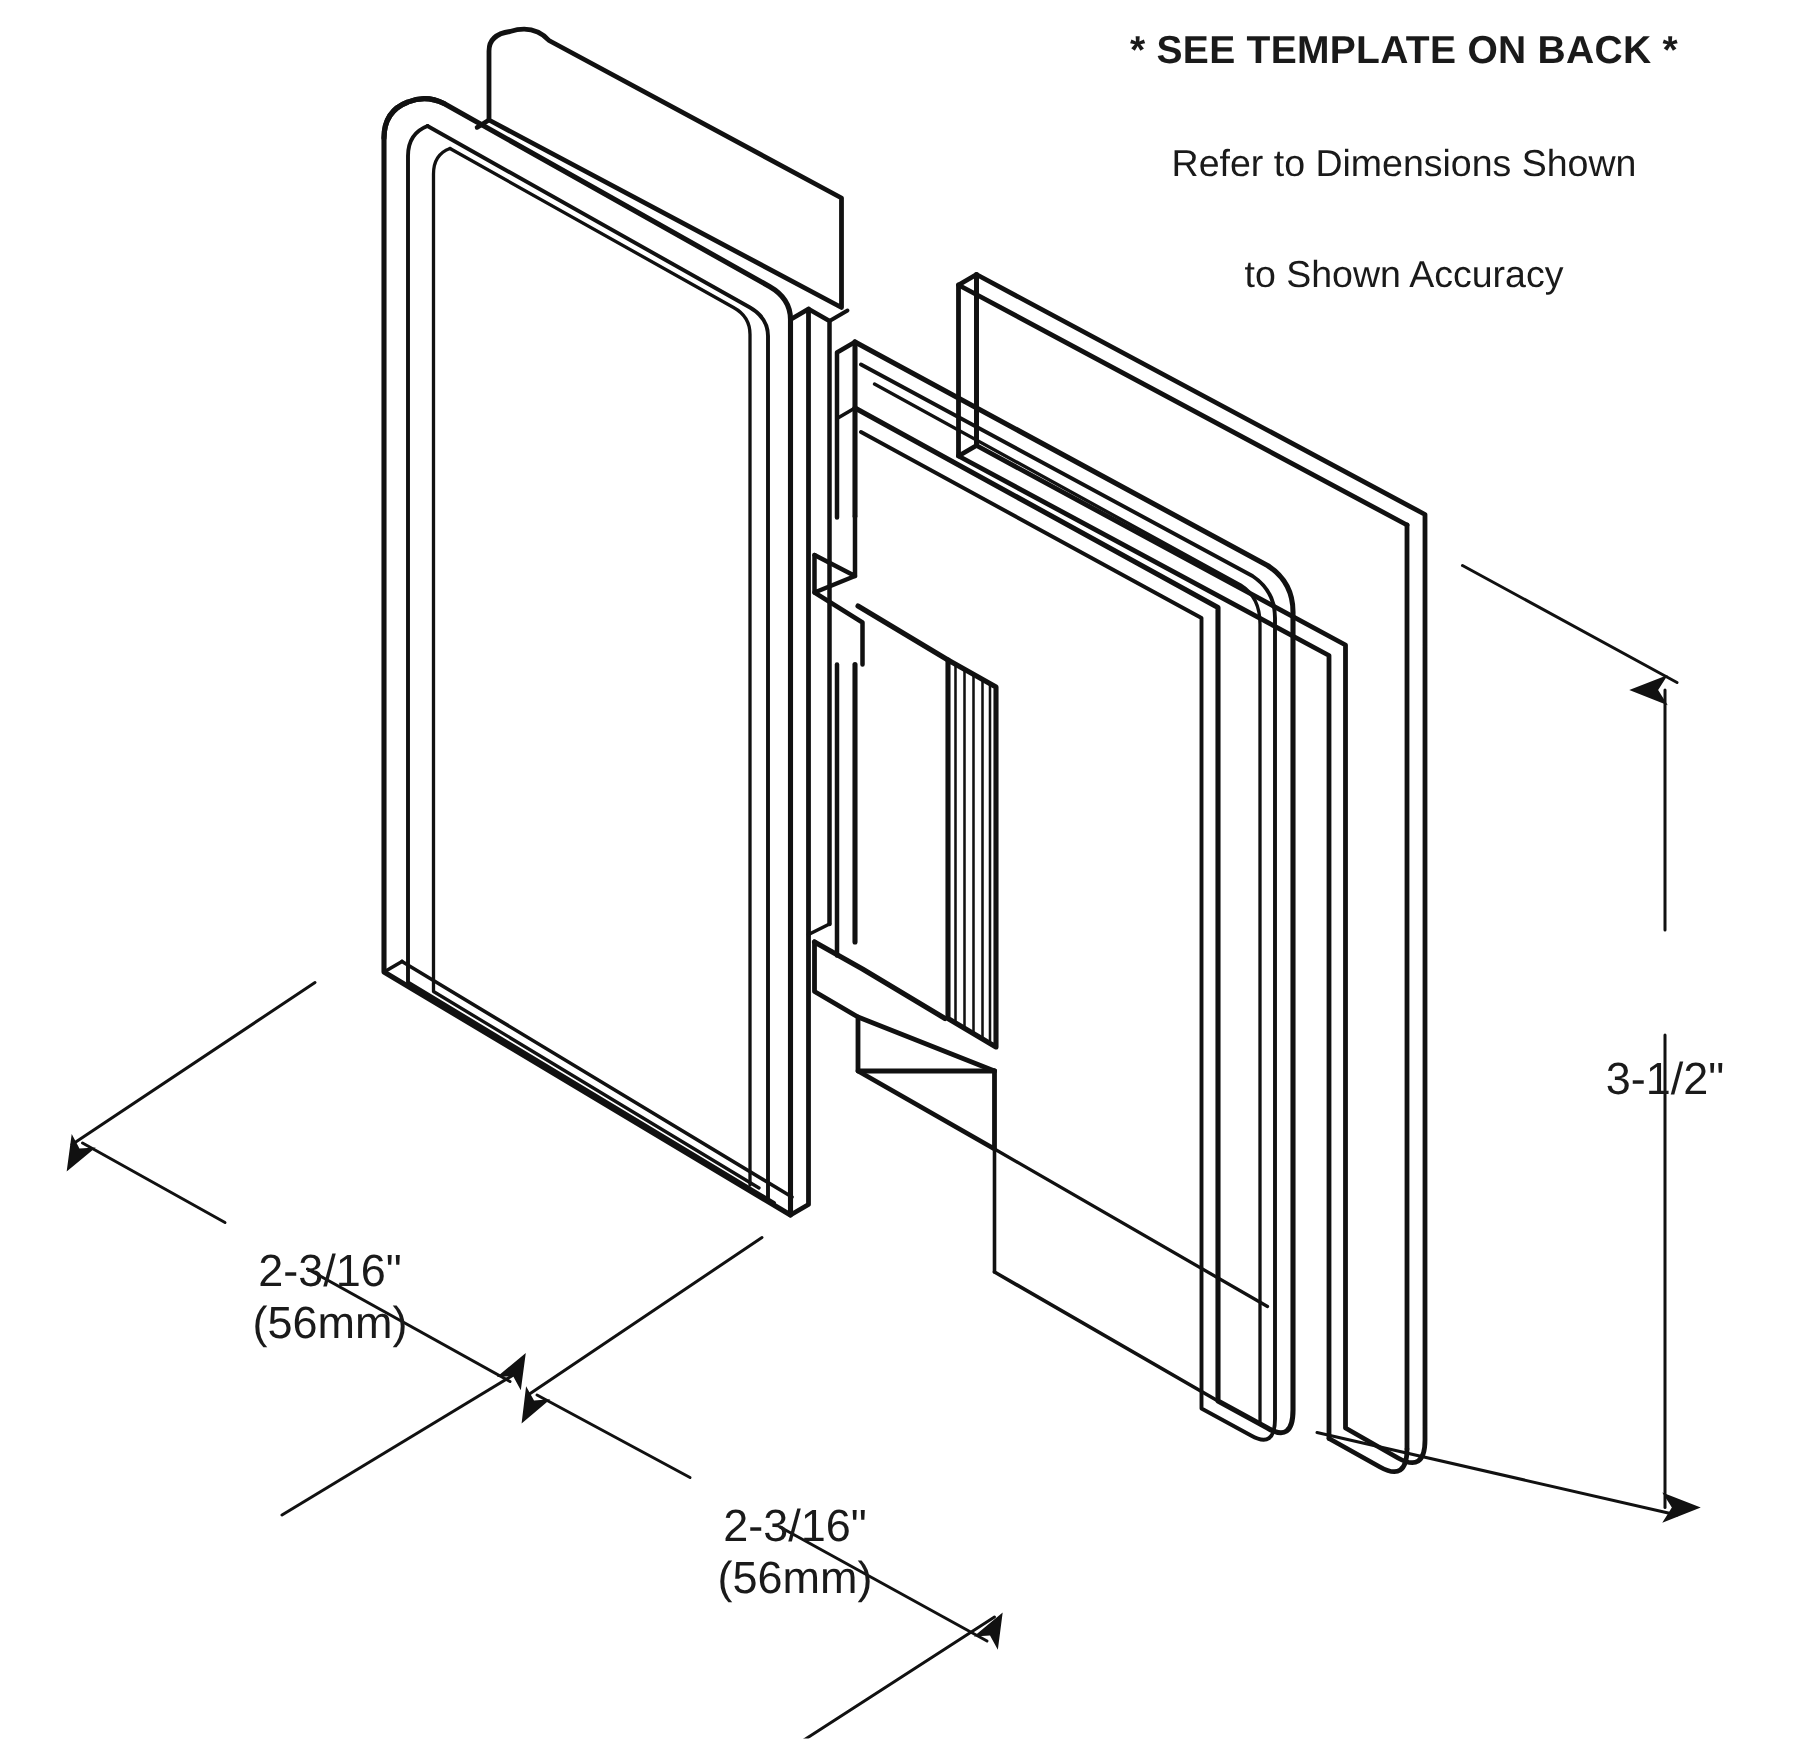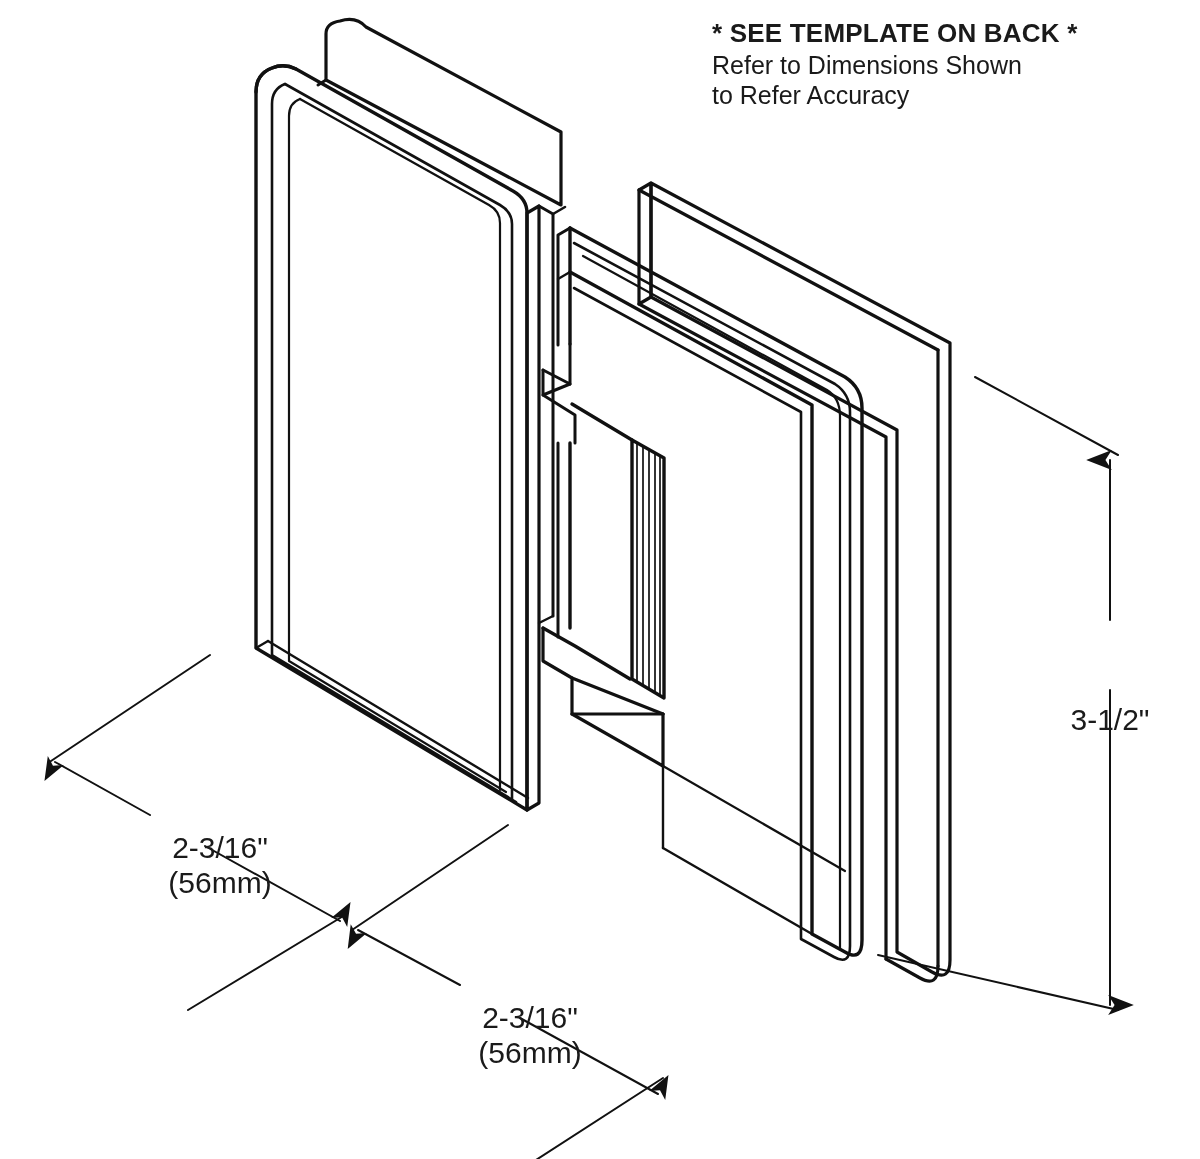--- a/index.html
+++ b/index.html
@@ -17,36 +17,37 @@
   }
   #drawing-canvas {
     position: absolute;
     left: 0;
     top: 0;
     width: 1200px;
     height: 1159px;
   }
   .note-block {
     position: absolute;
-    right: 18px;
+    right: 29px;
     top: 18px;
     width: 470px;
-    text-align: left;
+    text-align: center;
     line-height: 1.22;
   }
   .note-title {
     font-size: 26px;
     font-weight: bold;
     letter-spacing: 0.2px;
     white-space: nowrap;
   }
   .note-sub {
     font-size: 25px;
     font-weight: normal;
     letter-spacing: 0px;
+    margin-top: 44px;
   }
   .dim-label {
     position: absolute;
     text-align: center;
     font-size: 30px;
     line-height: 1.18;
     white-space: nowrap;
   }
   .dim-label .l2 { display: block; }
   #dim-depth-left-label { left: 130px; top: 830px; width: 180px; }
@@ -219,21 +220,21 @@
       <line x1="1110" y1="620" x2="1110" y2="460" stroke-width="2.0" marker-end="url(#arrowUp)"></line>
       <line x1="1110" y1="690" x2="1110" y2="1005" stroke-width="2.0" marker-end="url(#arrowDown)"></line>
     </g>
 
   </g>
 </svg>
 
 <div class="note-block">
   <div class="note-title">* SEE TEMPLATE ON BACK *</div>
   <div class="note-sub">Refer to Dimensions Shown</div>
-  <div class="note-sub">to Refer Accuracy</div>
+  <div class="note-sub">to Shown Accuracy</div>
 </div>
 
 <div class="dim-label" id="dim-depth-left-label">
   <span>2-3/16"</span>
   <span class="l2">(56mm)</span>
 </div>
 
 <div class="dim-label" id="dim-depth-right-label">
   <span>2-3/16"</span>
   <span class="l2">(56mm)</span>

